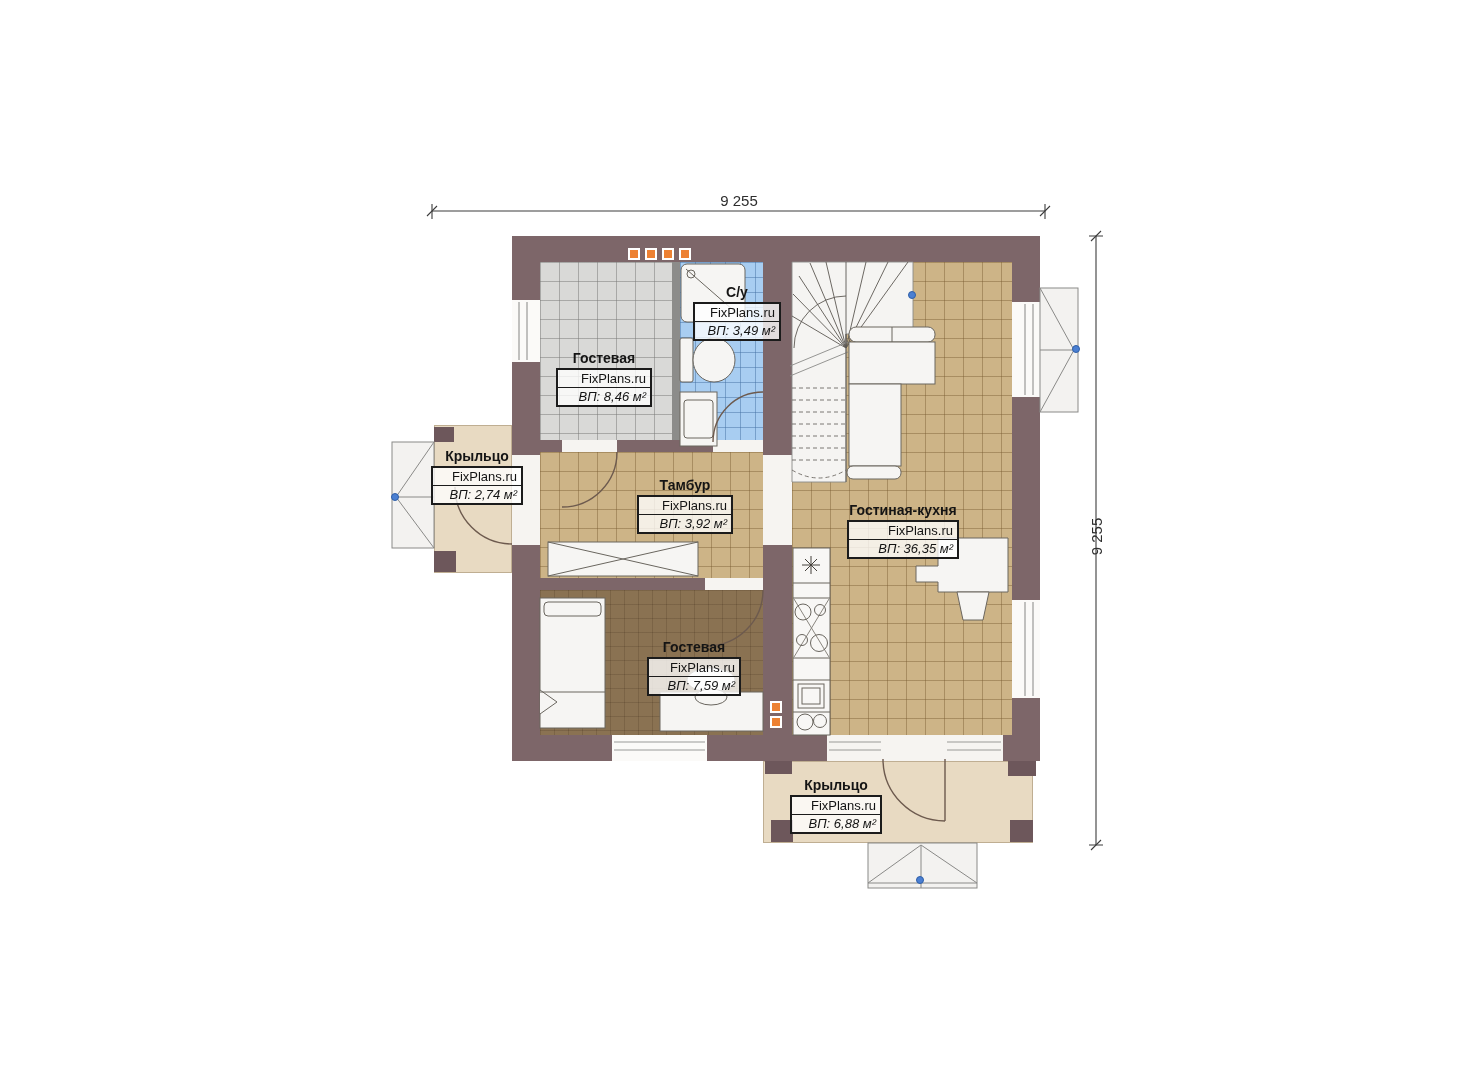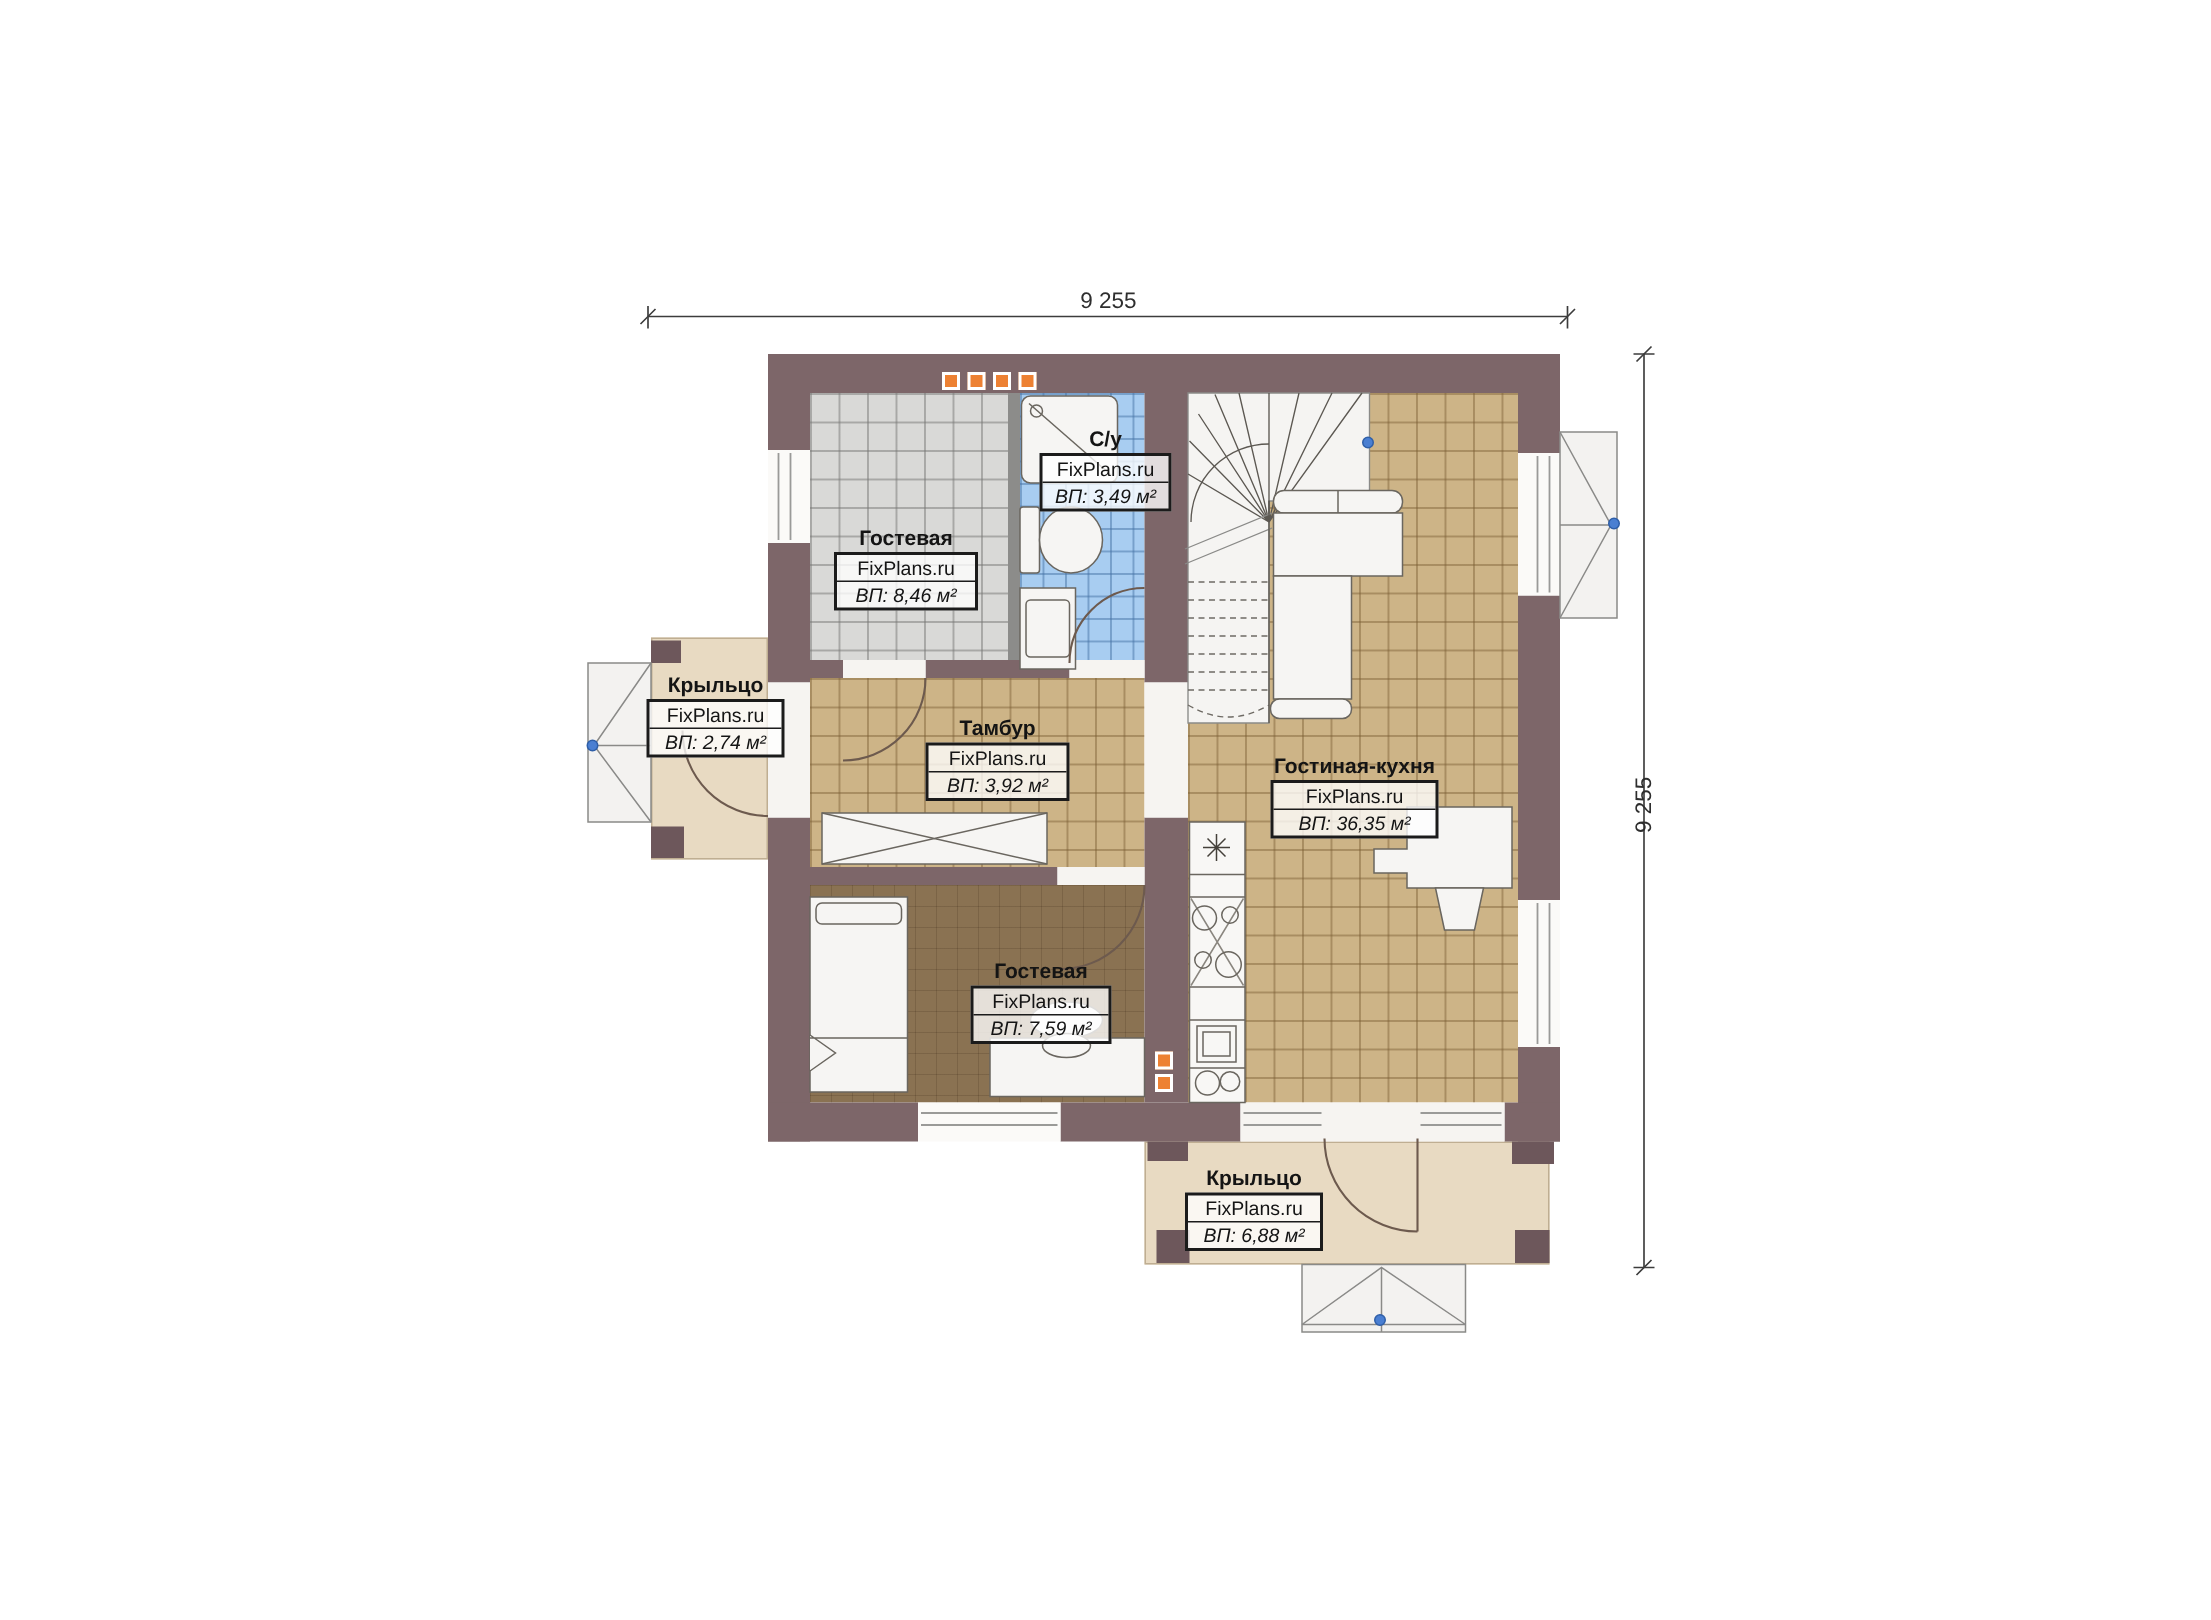--- a/index.html
+++ b/index.html
@@ -26,21 +26,21 @@
                      linear-gradient(90deg,rgba(55,38,18,.18) 1px,transparent 1px);
     background-size:14px 14px;}
   .porch{position:absolute;background:#e8dac2;border:1px solid #bfae92;z-index:1;box-sizing:border-box;}
   .svg-layer{position:absolute;left:0;top:0;z-index:4;pointer-events:none;}
   .vent{position:absolute;width:12px;height:12px;background:#ed8133;border:2px solid #ffffff;
         box-sizing:border-box;z-index:3;}
   .bluedot{position:absolute;width:8px;height:8px;border-radius:50%;background:#4a7fd2;
         border:1px solid #2f5fa8;box-sizing:border-box;z-index:5;}
   .room-label{position:absolute;z-index:5;text-align:center;color:#141414;}
   .room-title{font-size:14px;font-weight:bold;margin-bottom:2px;white-space:nowrap;}
-  .label-box{border:2px solid #1b1b1b;background:rgba(255,255,255,.78);margin:0 auto;}
+  .label-box{border:2px solid #1b1b1b;background:rgba(255,255,255,.78);margin:0 auto;text-align:right;}
   .label-box .row{font-size:13px;line-height:17px;padding:0 4px;white-space:nowrap;}
   .label-box .row + .row{border-top:1.5px solid #1b1b1b;font-style:italic;}
   .dim-text{position:absolute;z-index:5;font-size:15px;color:#2e2e2e;text-align:center;width:80px;}
 </style>
 </head>
 <body>
 
 <div class="canvas">
 
   <div class="floor floor-gray" style="left:540px;top:262px;width:132px;height:178px;"></div>
@@ -237,21 +237,21 @@
   </div>
 
   <div class="room-label" style="left:690px;top:284px;width:94px;">
     <div class="room-title">С/у</div>
     <div class="label-box" style="width:84px;">
       <div class="row">FixPlans.ru</div>
       <div class="row">ВП: 3,49 м²</div>
     </div>
   </div>
 
-  <div class="room-label" style="left:612px;top:477px;width:106px;">
+  <div class="room-label" style="left:632px;top:477px;width:106px;">
     <div class="room-title">Тамбур</div>
     <div class="label-box" style="width:92px;">
       <div class="row">FixPlans.ru</div>
       <div class="row">ВП: 3,92 м²</div>
     </div>
   </div>
 
   <div class="room-label" style="left:842px;top:502px;width:122px;">
     <div class="room-title">Гостиная-кухня</div>
     <div class="label-box" style="width:108px;">

